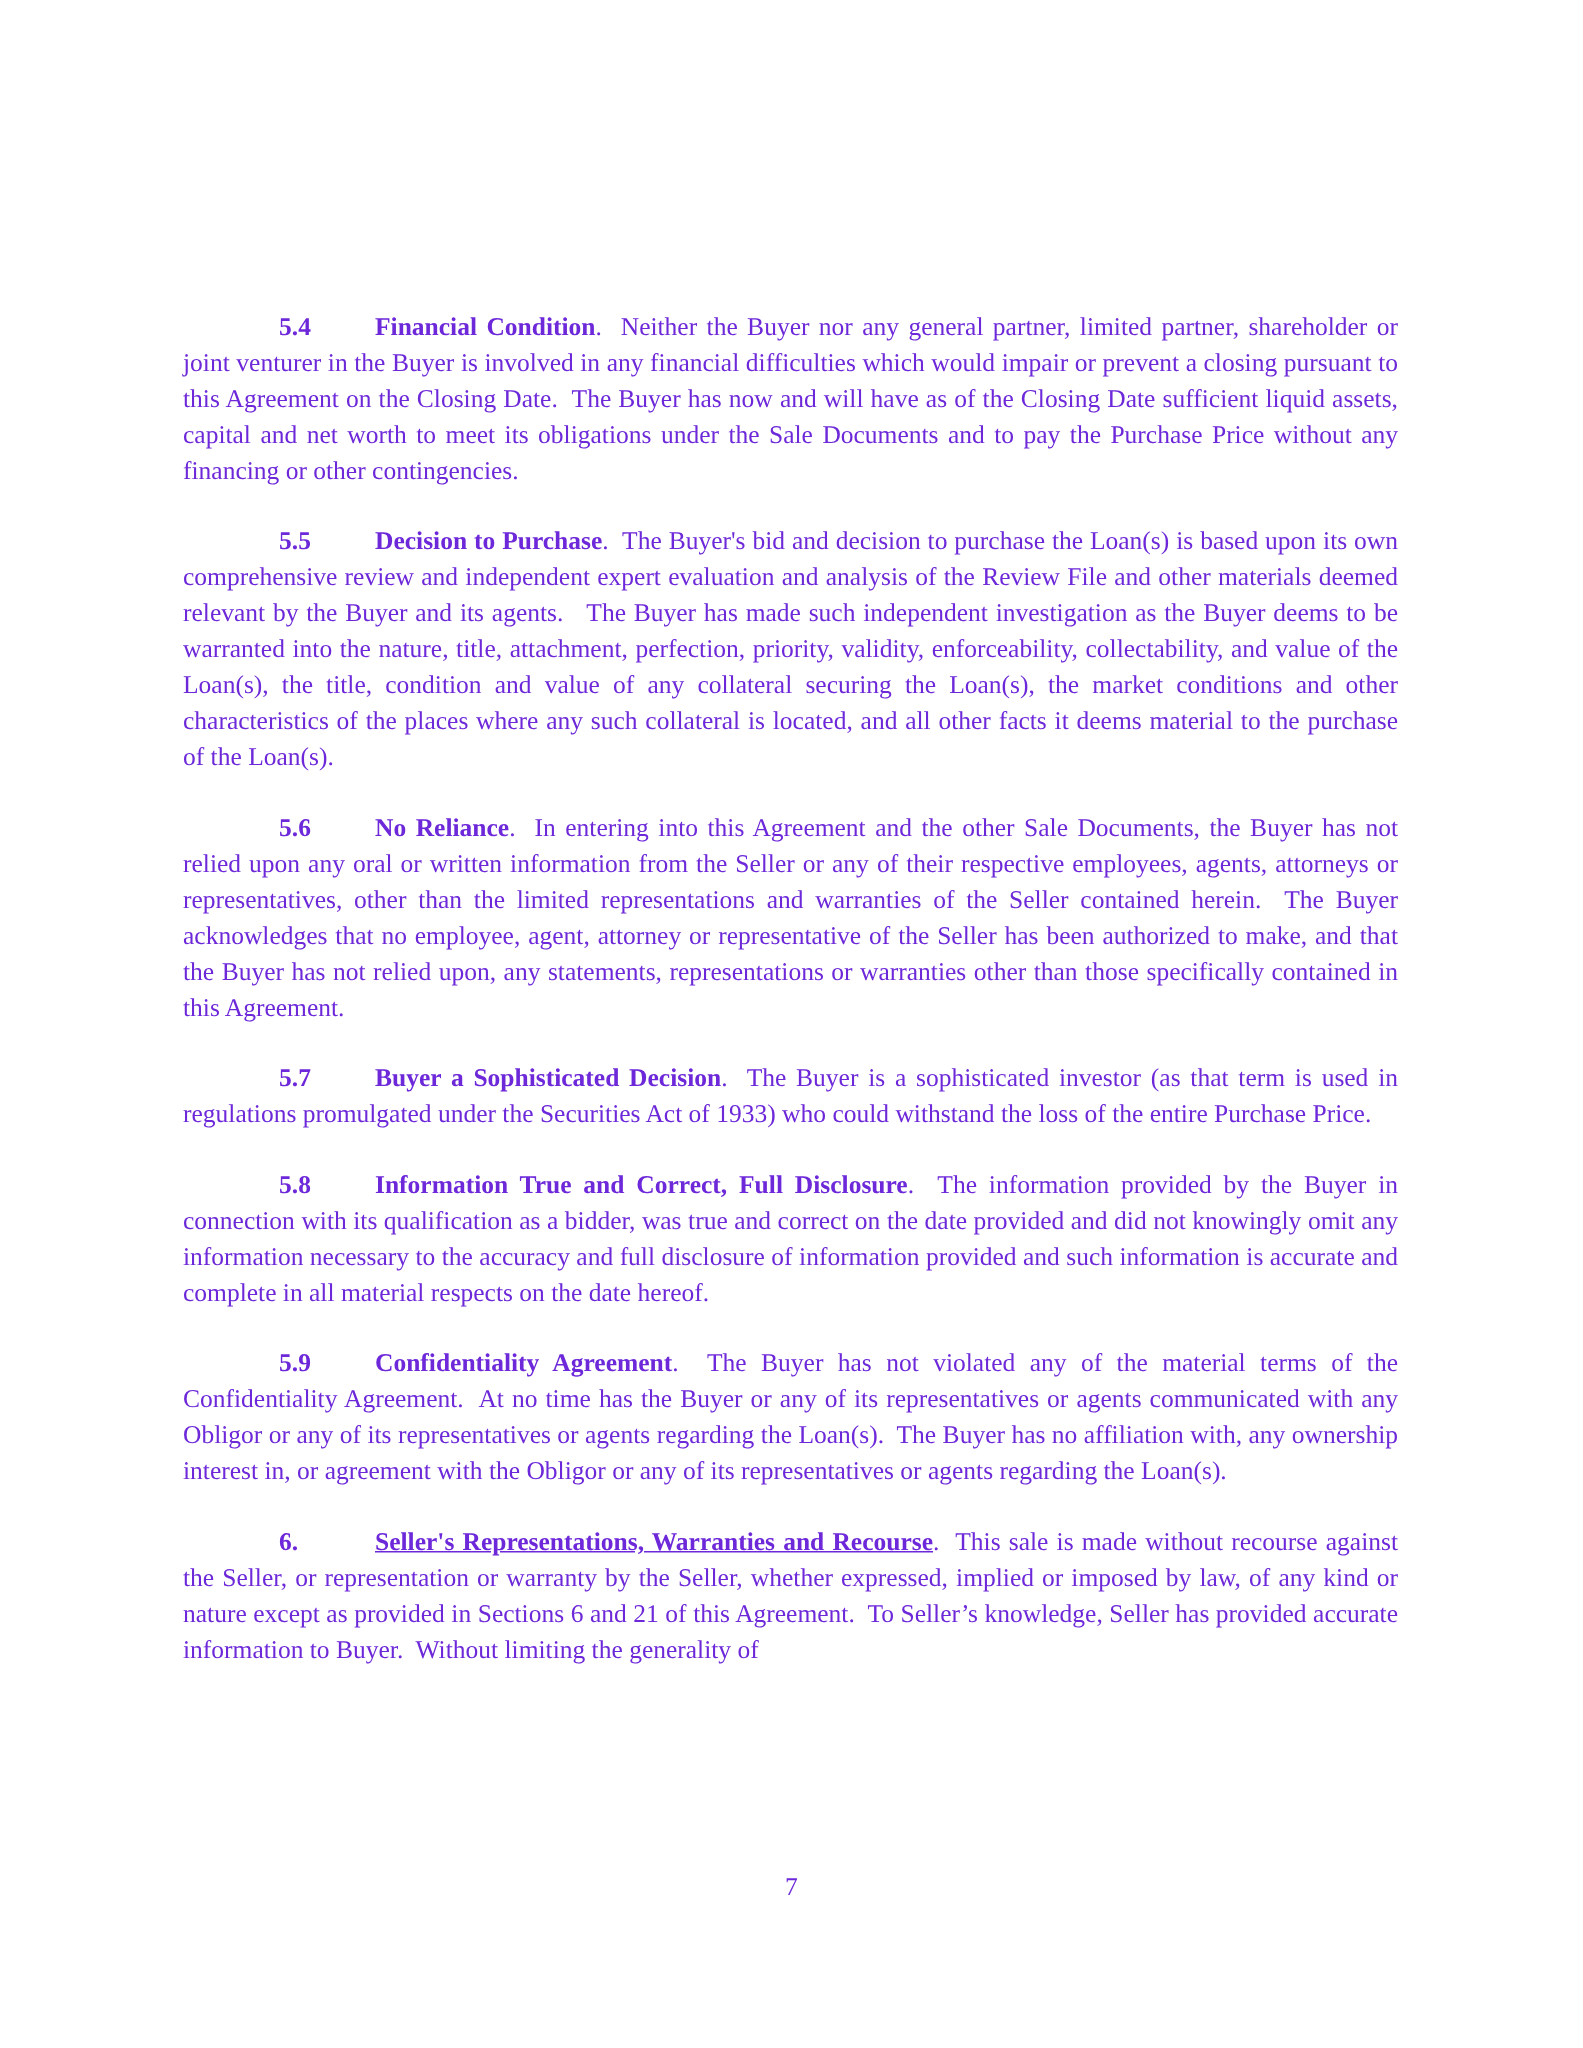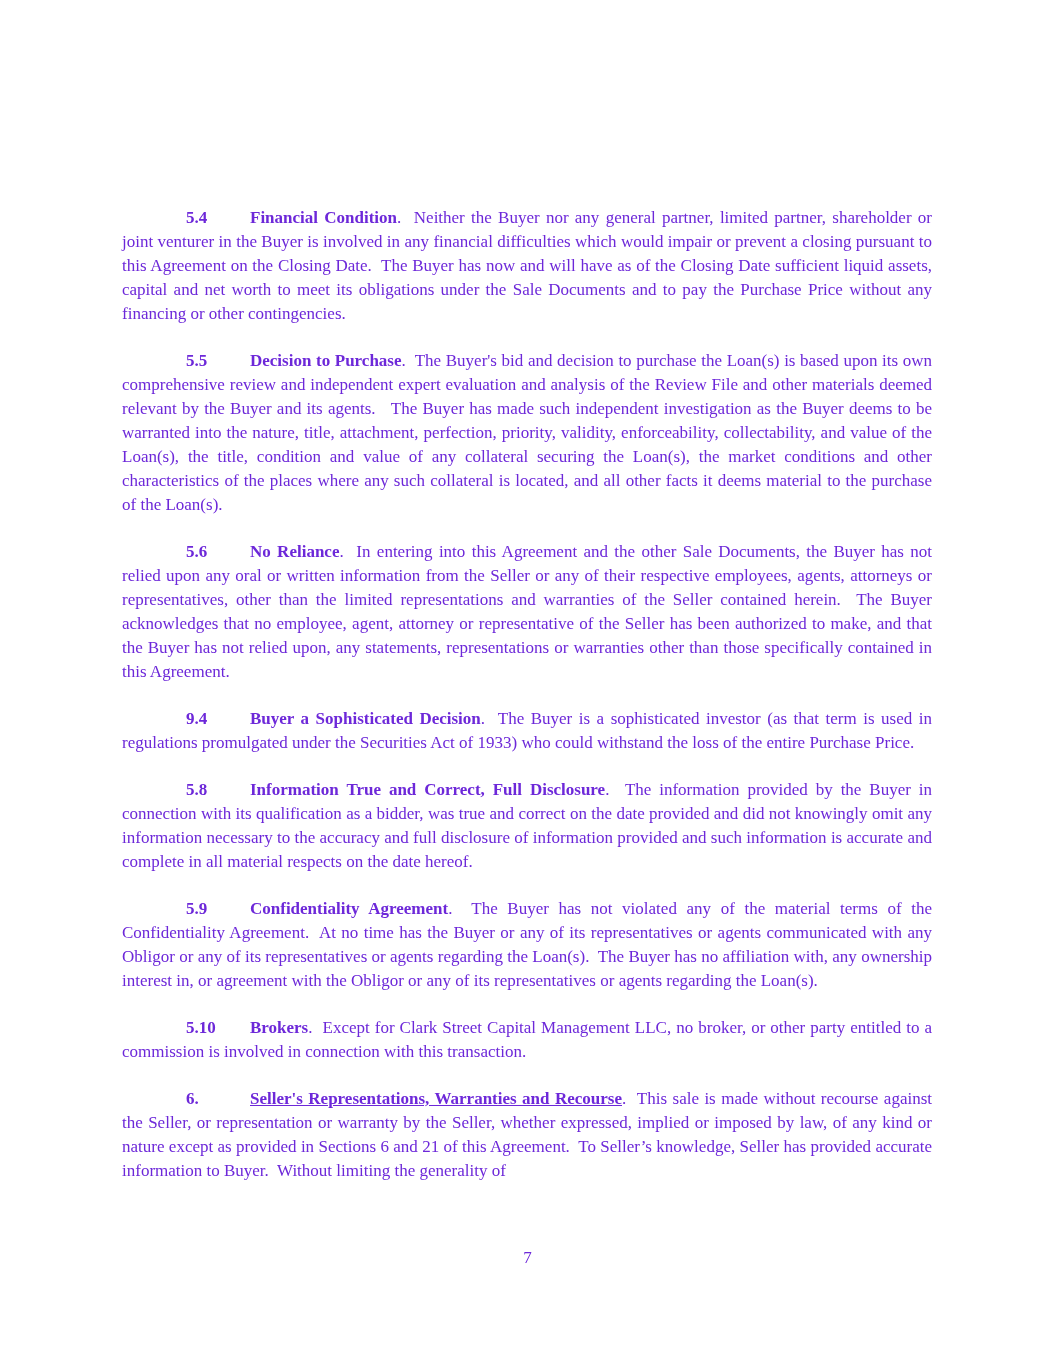--- a/index.html
+++ b/index.html
@@ -52,25 +52,24 @@
 <body>
 
 <div class="page">
 
   <p class="para"><span class="num">5.4</span><span class="sec-title">Financial Condition</span><span class="sec-body">.&nbsp; Neither the Buyer nor any general partner, limited partner, shareholder or joint venturer in the Buyer is involved in any financial difficulties which would impair or prevent a closing pursuant to this Agreement on the Closing Date.&nbsp; The Buyer has now and will have as of the Closing Date sufficient liquid assets, capital and net worth to meet its obligations under the Sale Documents and to pay the Purchase Price without any financing or other contingencies.</span></p>
 
   <p class="para"><span class="num">5.5</span><span class="sec-title">Decision to Purchase</span><span class="sec-body">.&nbsp; The Buyer's bid and decision to purchase the Loan(s) is based upon its own comprehensive review and independent expert evaluation and analysis of the Review File and other materials deemed relevant by the Buyer and its agents. &nbsp; The Buyer has made such independent investigation as the Buyer deems to be warranted into the nature, title, attachment, perfection, priority, validity, enforceability, collectability, and value of the Loan(s), the title, condition and value of any collateral securing the Loan(s), the market conditions and other characteristics of the places where any such collateral is located, and all other facts it deems material to the purchase of the Loan(s).</span></p>
 
   <p class="para"><span class="num">5.6</span><span class="sec-title">No Reliance</span><span class="sec-body">.&nbsp; In entering into this Agreement and the other Sale Documents, the Buyer has not relied upon any oral or written information from the Seller or any of their respective employees, agents, attorneys or representatives, other than the limited representations and warranties of the Seller contained herein.&nbsp; The Buyer acknowledges that no employee, agent, attorney or representative of the Seller has been authorized to make, and that the Buyer has not relied upon, any statements, representations or warranties other than those specifically contained in this Agreement.</span></p>
 
-  <p class="para"><span class="num">9.4</span><span class="sec-title">Buyer a Sophisticated Decision</span><span class="sec-body">.&nbsp; The Buyer is a sophisticated investor (as that term is used in regulations promulgated under the Securities Act of 1933) who could withstand the loss of the entire Purchase Price.</span></p>
+  <p class="para"><span class="num">5.7</span><span class="sec-title">Buyer a Sophisticated Decision</span><span class="sec-body">.&nbsp; The Buyer is a sophisticated investor (as that term is used in regulations promulgated under the Securities Act of 1933) who could withstand the loss of the entire Purchase Price.</span></p>
 
   <p class="para"><span class="num">5.8</span><span class="sec-title">Information True and Correct, Full Disclosure</span><span class="sec-body">.&nbsp; The information provided by the Buyer in connection with its qualification as a bidder, was true and correct on the date provided and did not knowingly omit any information necessary to the accuracy and full disclosure of information provided and such information is accurate and complete in all material respects on the date hereof.</span></p>
 
   <p class="para"><span class="num">5.9</span><span class="sec-title">Confidentiality Agreement</span><span class="sec-body">.&nbsp; The Buyer has not violated any of the material terms of the Confidentiality Agreement.&nbsp; At no time has the Buyer or any of its representatives or agents communicated with any Obligor or any of its representatives or agents regarding the Loan(s).&nbsp; The Buyer has no affiliation with, any ownership interest in, or agreement with the Obligor or any of its representatives or agents regarding the Loan(s).</span></p>
 
-  <p class="para"><span class="num">5.10</span><span class="sec-title">Brokers</span><span class="sec-body">.&nbsp; Except for Clark Street Capital Management LLC, no broker, or other party entitled to a commission is involved in connection with this transaction.</span></p>
 
   <p class="para"><span class="num">6.</span><span class="sec-title u">Seller's Representations, Warranties and Recourse</span><span class="sec-body">.&nbsp; This sale is made without recourse against the Seller, or representation or warranty by the Seller, whether expressed, implied or imposed by law, of any kind or nature except as provided in Sections 6 and 21 of this Agreement.&nbsp; To Seller’s knowledge, Seller has provided accurate information to Buyer.&nbsp; Without limiting the generality of</span></p>
 
   <div class="page-number">7</div>
 
 </div>
 
 </body></html>

